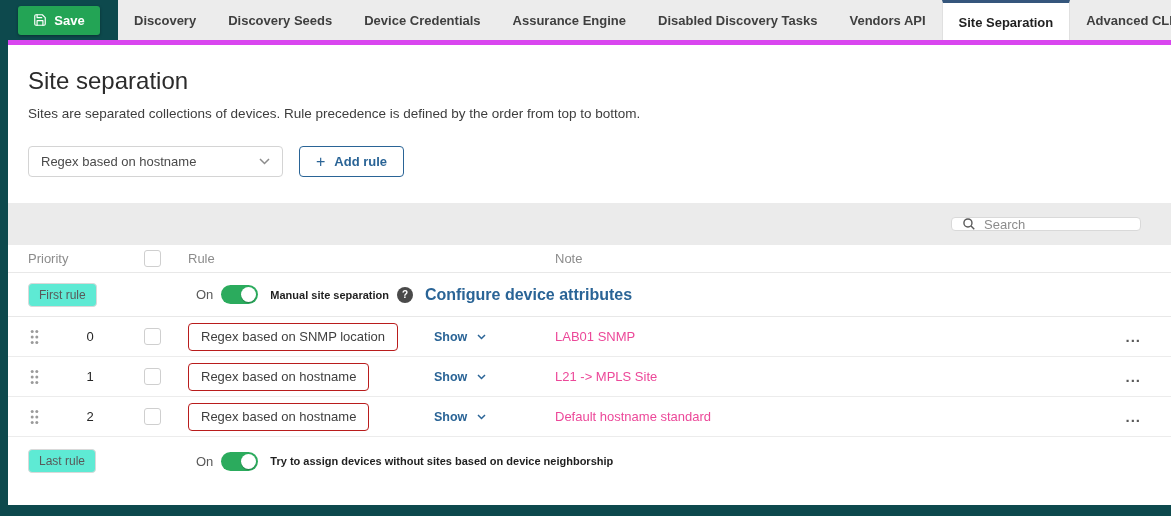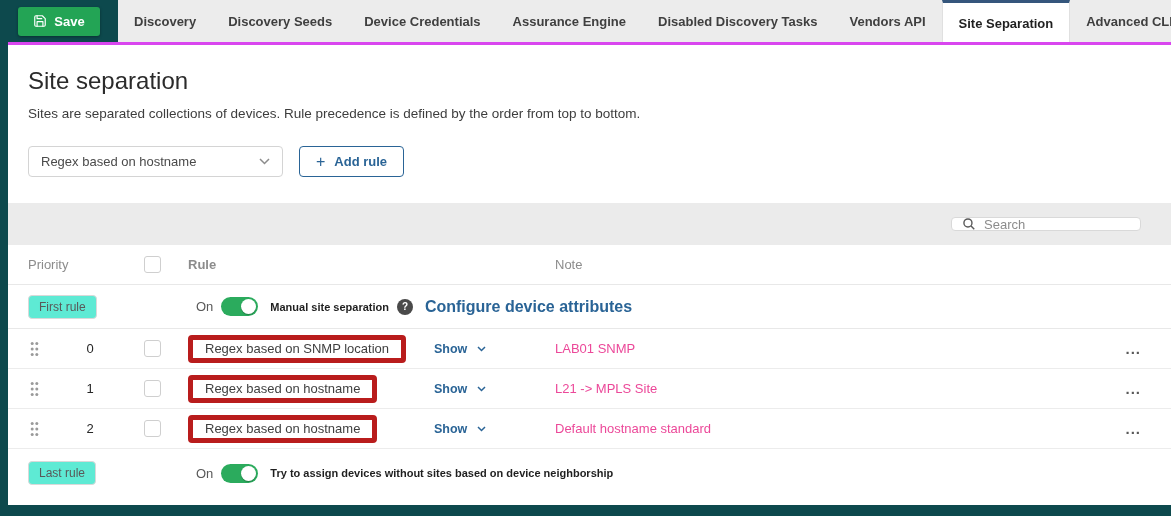--- a/index.html
+++ b/index.html
@@ -6,21 +6,21 @@
   html,body { width:1171px; height:516px; }
   body {
     font-family: "Liberation Sans", sans-serif;
     background:#fff; color:#262626; position:relative; overflow:hidden;
   }
   
   .left-strip { position:absolute; left:0; top:0; width:8px; height:516px; background:#0d494d; z-index:6; }
   .bottom-strip { position:absolute; left:0; bottom:0; width:1171px; height:11px; background:#0d494d; z-index:6; }
 
   
-  .topbar { display:flex; height:45px; background:#ececec; border-bottom:3px solid #d946ef; position:relative; z-index:4; }
+  .topbar { display:flex; height:45px; background:#ececec; border-bottom:5px solid #d946ef; position:relative; z-index:4; }
   .brand-block { width:118px; flex:0 0 auto; background:#0d494d; display:flex; align-items:center; justify-content:center; }
   .save-btn { display:flex; align-items:center; gap:7px; background:#23a455; color:#fff; border:none; border-radius:3px;
     padding:7px 15px; font-size:13px; font-weight:700; font-family:inherit; cursor:pointer; box-shadow:0 1px 3px rgba(0,0,0,.35); }
   .tabs { display:flex; flex:1; align-items:stretch; overflow:hidden; }
   .tab { display:flex; align-items:center; padding:0 16px; font-size:13px; color:#3f3f3f; cursor:pointer; white-space:nowrap;font-weight:bold; }
   .tab.active { background:#fff; border-top:3px solid #35567c; border-left:1px solid #e0e0e0; border-right:1px solid #e0e0e0;
     color:#1f1f1f; margin-bottom:-1px; }
 
   
   .intro { padding:22px 28px 0; }
@@ -37,29 +37,29 @@
   
   .search-band { height:42px; background:#ebebeb; display:flex; align-items:center; justify-content:flex-end; padding-right:30px; }
   .search-box { width:190px; height:14px; background:#fff; border:1px solid #d9d9d9; border-radius:4px; display:flex;
     align-items:center; padding:0 10px; gap:8px; }
   .search-box input { border:none; outline:none; flex:1; min-width:0; font-size:13px; font-family:inherit; color:#262626; background:transparent; }
   .search-box input::placeholder { color:#8c8c8c; }
 
   
   .grid-row { display:grid; grid-template-columns:24px 76px 48px 258px 121px 1fr 56px; align-items:center;
     padding-left:28px; padding-right:16px; }
-  .thead { height:40px; border-bottom:1px solid #e8e8e8; color:#8c8c8c; font-size:13px; }
+  .thead { height:28px; border-bottom:1px solid #e8e8e8; color:#8c8c8c; font-size:13px; }
   .th-priority { grid-column:1 / 3; }
-  .th-rule { grid-column:4; padding-left:12px;font-weight:bold; }
+  .th-rule { grid-column:4; padding-left:12px; }
   .th-note { grid-column:6; }
   .checkbox { width:17px; height:17px; border:1.5px solid #cfcfcf; border-radius:3px; background:#fff; justify-self:center; cursor:pointer; }
   .data-row { height:40px; border-bottom:1px solid #ececec; font-size:13px; }
   .drag-handle { justify-self:start; cursor:grab; display:flex; padding-left:2px; }
   .pri-num { justify-self:center; color:#262626; }
-  .chip { display:inline-flex; align-items:center; height:28px; border:5px solid #b91c1c; border-radius:4px; padding:0 12px;
+  .chip { display:inline-flex; align-items:center; height:28px; border:1px solid #b91c1c; border-radius:4px; padding:0 12px;
     font-size:13px; color:#3f3f3f; background:#fff; margin-left:12px; justify-self:start; cursor:pointer; white-space:nowrap; }
   .show-link { color:#2a6496; font-weight:600; font-size:12.5px; display:flex; gap:10px; align-items:center; cursor:pointer; justify-self:start; }
   .note { font-weight:400; font-size:13px; color:#ec4899; }
   .menu-dots { color:#595959; font-size:15px; letter-spacing:1px; justify-self:end; padding-right:14px; cursor:pointer; font-weight:700; }
 
   
   .pinned-row { position:relative; display:flex; align-items:center; }
   .pinned-row.first { height:44px; border-bottom:1px solid #e8e8e8; }
   .pinned-row.last { height:48px; }
   .badge { margin-left:28px; background:#5eead4; border:1px solid #d9d9d9; border-radius:4px; padding:4px 10px;

